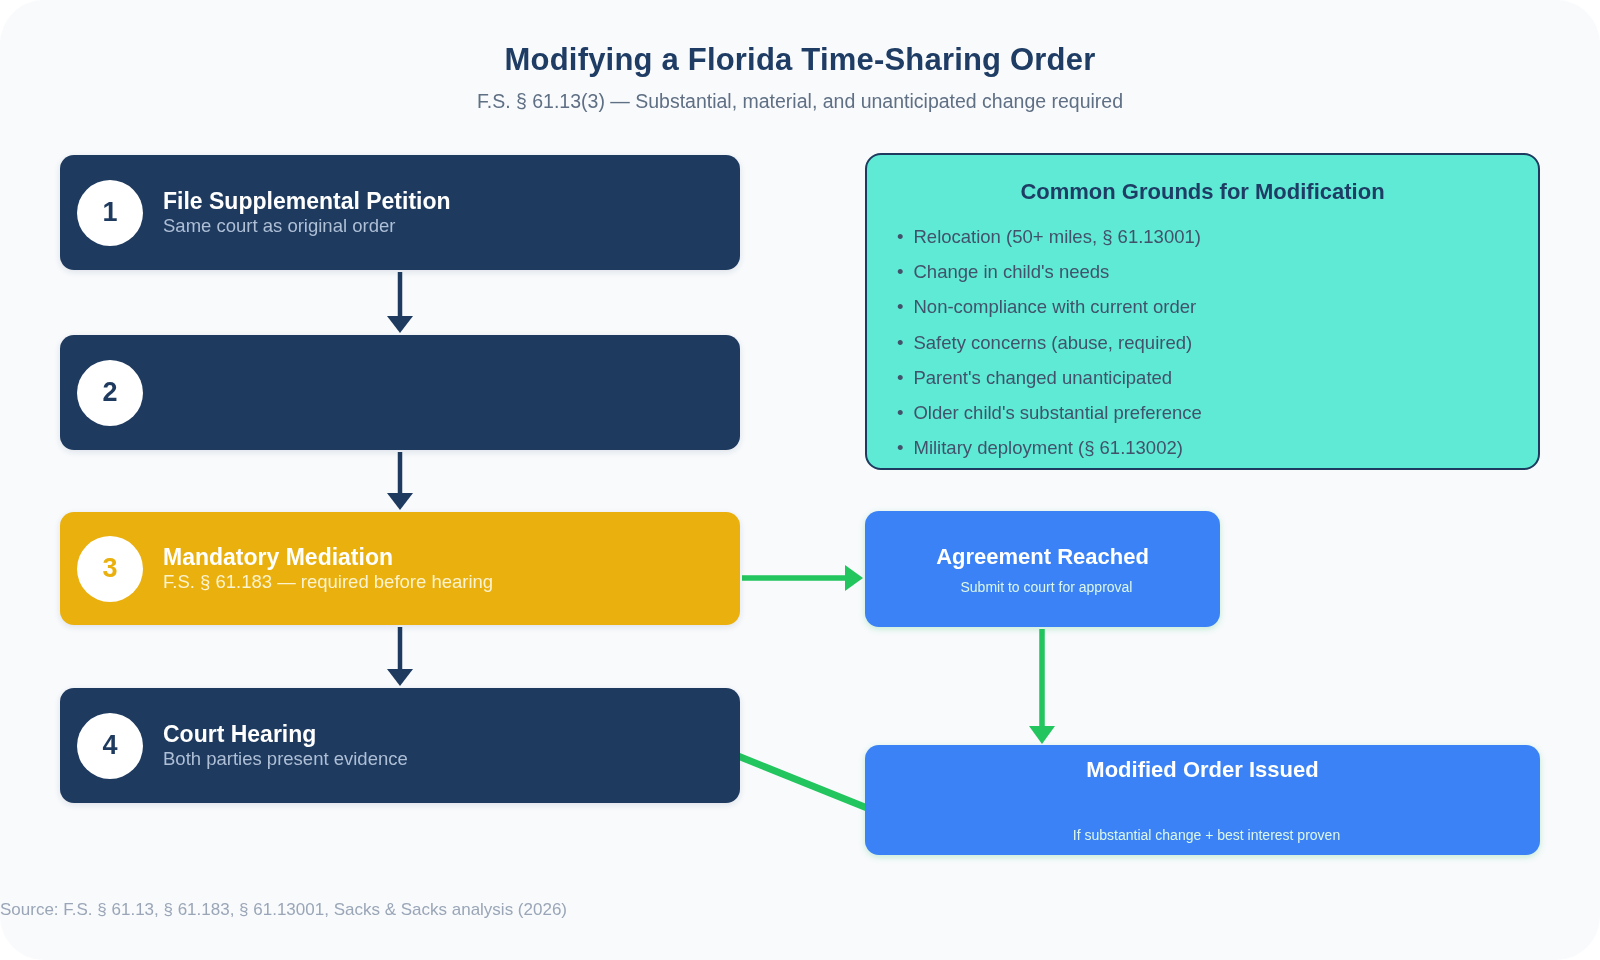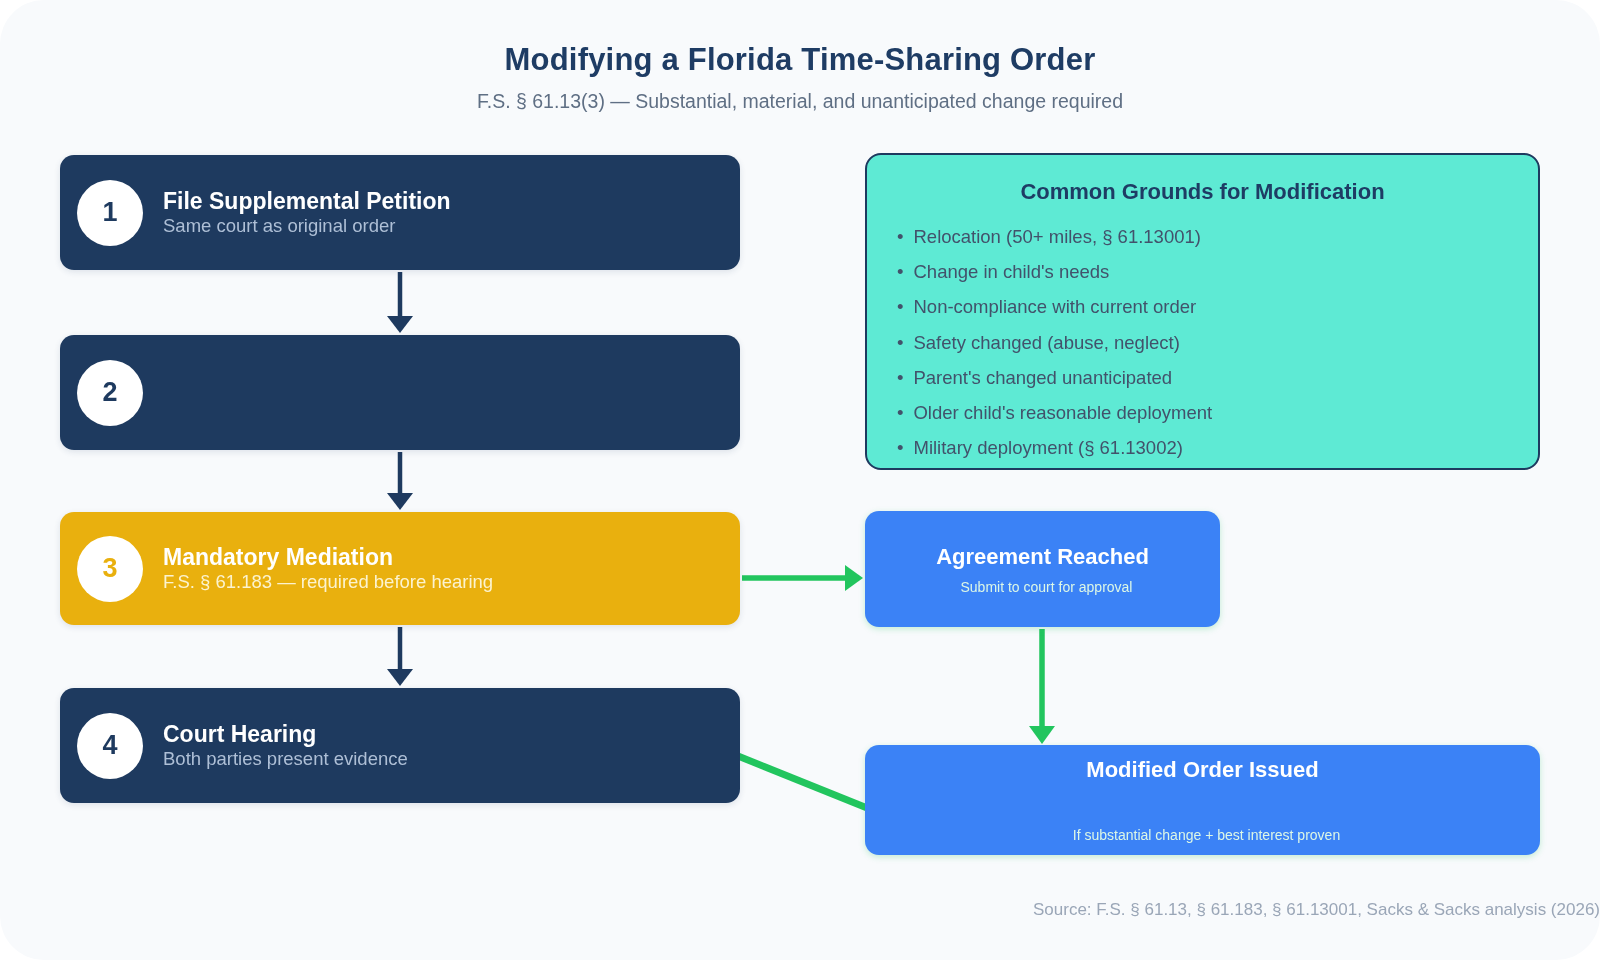--- a/index.html
+++ b/index.html
@@ -70,21 +70,21 @@
     display: flex; flex-direction: column; align-items: center; justify-content: center;
     gap: 9px; text-align: center; box-shadow: 0 2px 6px rgba(34,197,94,0.25);
   }
   .outcome-agreement { left: 865px; top: 511px; width: 355px; height: 116px; }
   .outcome-modified  { left: 865px; top: 745px; width: 675px; height: 110px; gap: 44px; }
   .outcome-title { font-size: 22px; font-weight: bold; color: #ffffff; }
   .outcome-sub { font-size: 14px; color: #dcf7e6; margin-left: 8px; }
   
   .footer {
     position: absolute; left: 0; top: 900px; width: 1600px;
-    text-align: right; font-size: 17px; color: #9aa6b7;
+    text-align: left; font-size: 17px; color: #9aa6b7;
   }
 </style>
 </head>
 <body>
 
 <div class="canvas">
 
   <svg class="svg-overlay" viewBox="0 0 1600 960">
 
     <g>
@@ -158,29 +158,29 @@
       <li class="grounds-item">
           <span class="bullet-marker">•</span>
           <span>Change in child's needs</span>
         </li>
       <li class="grounds-item">
           <span class="bullet-marker">•</span>
           <span>Non-compliance with current order</span>
         </li>
       <li class="grounds-item">
           <span class="bullet-marker">•</span>
-          <span>Safety changed (abuse, neglect)</span>
+          <span>Safety concerns (abuse, required)</span>
         </li>
       <li class="grounds-item">
           <span class="bullet-marker">•</span>
           <span>Parent's changed unanticipated</span>
         </li>
       <li class="grounds-item">
           <span class="bullet-marker">•</span>
-          <span>Older child's reasonable deployment</span>
+          <span>Older child's substantial preference</span>
         </li>
       <li class="grounds-item">
           <span class="bullet-marker">•</span>
           <span>Military deployment (§ 61.13002)</span>
         </li>
     </ul>
   </div>
 
   <div class="outcome outcome-agreement">
     <div class="outcome-title">Agreement Reached</div>

